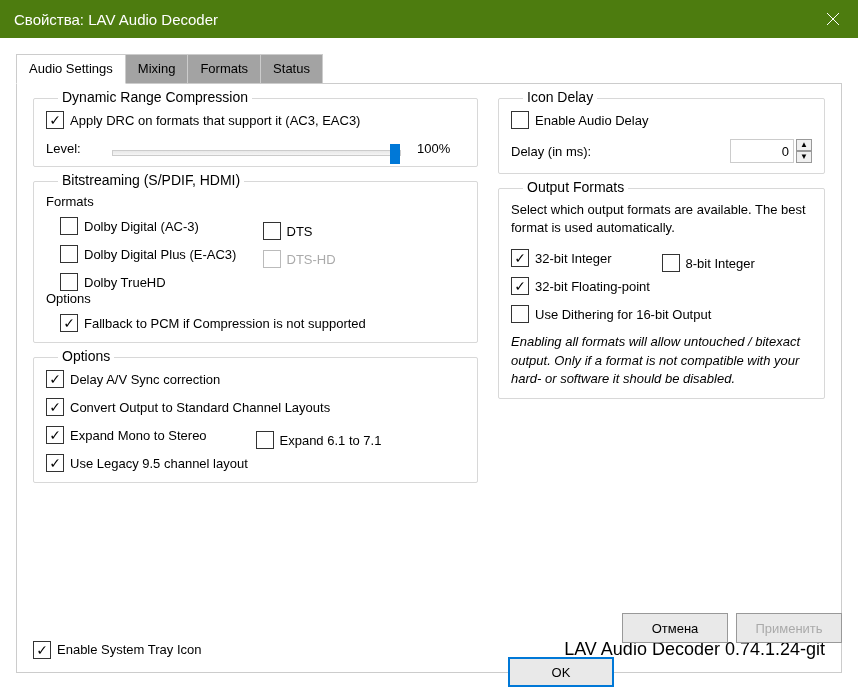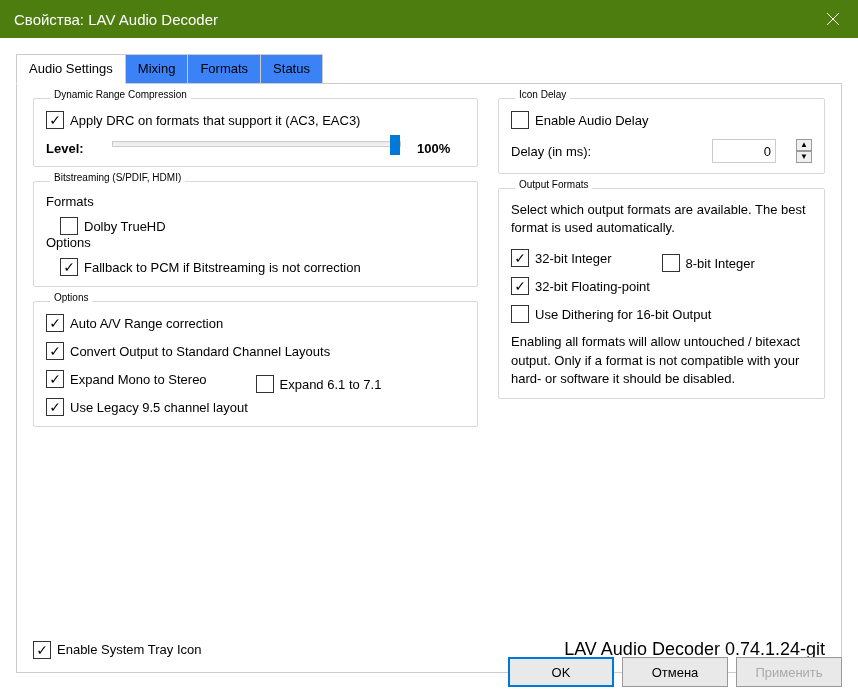--- a/index.html
+++ b/index.html
@@ -8,66 +8,66 @@
     .titlebar { background: #4d7c0f; color: #fff; height: 38px; display: flex; align-items: center; padding: 0 0 0 14px; font-size: 15px; }
     .titlebar-text { flex: 1; }
     .close-btn { width: 50px; height: 38px; display: flex; align-items: center; justify-content: center; cursor: pointer; }
     .close-btn svg { stroke: #fff; stroke-width: 1; }
     
     .content { padding: 16px; }
     
     .tabs { display: flex; position: relative; margin-bottom: 0; }
     .tab { padding: 6px 12px 7px; border: 1px solid #ccc; background: #fff; cursor: pointer; font-size: 13px; position: relative; margin-right: -1px; }
     .tab.active { border-bottom-color: #fff; z-index: 2; }
-    .tab:not(.active) { background: #3b82f6; border-bottom: none; padding-bottom: 6px; }
+    .tab:not(.active) { background: #a3a3a3; border-bottom: none; padding-bottom: 6px; }
     
     .tab-panel { border: 1px solid #ccc; padding: 14px 16px 12px; margin-top: -1px; position: relative; height: 590px; }
     
     .two-col { display: flex; gap: 20px; }
     .left-col { flex: 0 0 445px; }
     .right-col { flex: 1; }
     
     .group { border: 1px solid #d8d8d8; border-radius: 2px; padding: 12px 12px 10px; margin-bottom: 14px; position: relative; }
-    .group-title { position: absolute; top: -10px; left: 16px; background: #fff; padding: 0 4px; font-size: 10px; }
+    .group-title { position: absolute; top: -10px; left: 24px; background: #fff; padding: 0 4px; font-size: 14px; }
     
     .chk { display: flex; align-items: center; margin-bottom: 10px; cursor: pointer; text-align: center; }
     .chk:last-child { margin-bottom: 0; }
     .chk-box { width: 18px; height: 18px; border: 1px solid #333; background: #fff; margin-right: 6px; display: flex; align-items: center; justify-content: center; flex-shrink: 0; }
     .chk-box.disabled { border-color: #bbb; }
     .chk.checked .chk-box::after { content: '✓'; font-size: 14px; color: #000; line-height: 1; }
     .chk-label { font-size: 13px; }
     .chk-label.disabled { color: #aaa; }
     
-    .level-row { display: flex; align-items: flex-start; gap: 10px; margin-top: 12px; font-weight: bold; }
+    .level-row { display: flex; align-items: flex-end; gap: 10px; margin-top: 12px; }
     .level-label { width: 50px; }
     .slider { flex: 1; height: 6px; background: linear-gradient(#e8e8e8,#f5f5f5); border: 1px solid #ccc; position: relative; margin: 0 6px; }
     .slider-thumb { position: absolute; right: 0; top: -7px; width: 10px; height: 20px; background: #0078d7; }
     .level-val { width: 48px; }
     
     .subhead { font-size: 13px; margin-bottom: 8px; }
     .indent { margin-left: 14px; }
     
     .row2 { display: flex; gap: 0; }
     .row2 > * { flex: 0 0 50%; }
     
-    .delay-row { display: flex; align-items: center; gap: 20px; margin-top: 6px; }
+    .delay-row { display: flex; align-items: center; gap: 2px; margin-top: 6px; }
     .delay-row label { flex: 1; }
     .num-input { width: 64px; height: 24px; border: 1px solid #ccc; text-align: right; padding-right: 4px; font-size: 13px; }
     .spinner { display: flex; flex-direction: column; }
     .spin-btn { width: 16px; height: 12px; border: 1px solid #999; background: #f0f0f0; display: flex; align-items: center; justify-content: center; font-size: 8px; cursor: pointer; line-height: 1; }
     
     .desc { font-size: 13px; margin-bottom: 12px; line-height: 1.4; }
-    .note { font-size: 13px; margin-top: 2px; line-height: 1.4; }
+    .note { font-size: 13px; margin-top: 2px; line-height: 1.4; font-style: italic; }
     
     .footer-row { position: absolute; bottom: 12px; left: 16px; right: 16px; display: flex; align-items: center; }
     .version { margin-left: auto; font-size: 18px; }
     
     .buttons { position: absolute; bottom: 12px; right: 16px; display: flex; gap: 8px; }
     .btn { width: 106px; height: 30px; border: 1px solid #999; background: #e9e9e9; font-size: 13px; cursor: pointer; font-family: inherit; }
-    .btn.primary { border: 2px solid #0078d7; }
+    .btn.primary { border: 2px solid #0078d7; margin-top: 44px; }
     .btn.disabled { color: #aaa; cursor: default; }
   </style>
 </head>
 <body>
 
 <div class="titlebar">
   <span class="titlebar-text">Свойства: LAV Audio Decoder</span>
   <div class="close-btn">
     <svg width="14" height="14">
         <line x1="1" y1="1" x2="13" y2="13"></line>
@@ -100,39 +100,59 @@
               <div class="slider-thumb"></div>
             </div>
             <span class="level-val">100%</span>
           </div>
         </div>
 
         <div class="group">
           <div class="group-title">Bitstreaming (S/PDIF, HDMI)</div>
           <div class="subhead">Formats</div>
           <div class="indent">
+            <div class="row2">
+              <div class="chk">
+                  <div class="chk-box"></div>
+                  <span class="chk-label">Dolby Digital (AC-3)</span>
+                </div>
+              <div class="chk">
+                  <div class="chk-box"></div>
+                  <span class="chk-label">DTS</span>
+                </div>
+            </div>
+            <div class="row2">
+              <div class="chk">
+                  <div class="chk-box"></div>
+                  <span class="chk-label">Dolby Digital Plus (E-AC3)</span>
+                </div>
+              <div class="chk">
+                  <div class="chk-box disabled"></div>
+                  <span class="chk-label disabled">DTS-HD</span>
+                </div>
+            </div>
             <div class="chk">
                 <div class="chk-box"></div>
                 <span class="chk-label">Dolby TrueHD</span>
               </div>
           </div>
           <div class="subhead">Options</div>
           <div class="indent">
             <div class="chk checked">
                 <div class="chk-box"></div>
-                <span class="chk-label">Fallback to PCM if Bitstreaming is not correction</span>
+                <span class="chk-label">Fallback to PCM if Compression is not supported</span>
               </div>
           </div>
         </div>
 
         <div class="group">
           <div class="group-title">Options</div>
           <div class="chk checked">
               <div class="chk-box"></div>
-              <span class="chk-label">Auto A/V Range correction</span>
+              <span class="chk-label">Delay A/V Sync correction</span>
             </div>
           <div class="chk checked">
               <div class="chk-box"></div>
               <span class="chk-label">Convert Output to Standard Channel Layouts</span>
             </div>
           <div class="row2">
             <div class="chk checked">
                 <div class="chk-box"></div>
                 <span class="chk-label">Expand Mono to Stereo</span>
               </div>

